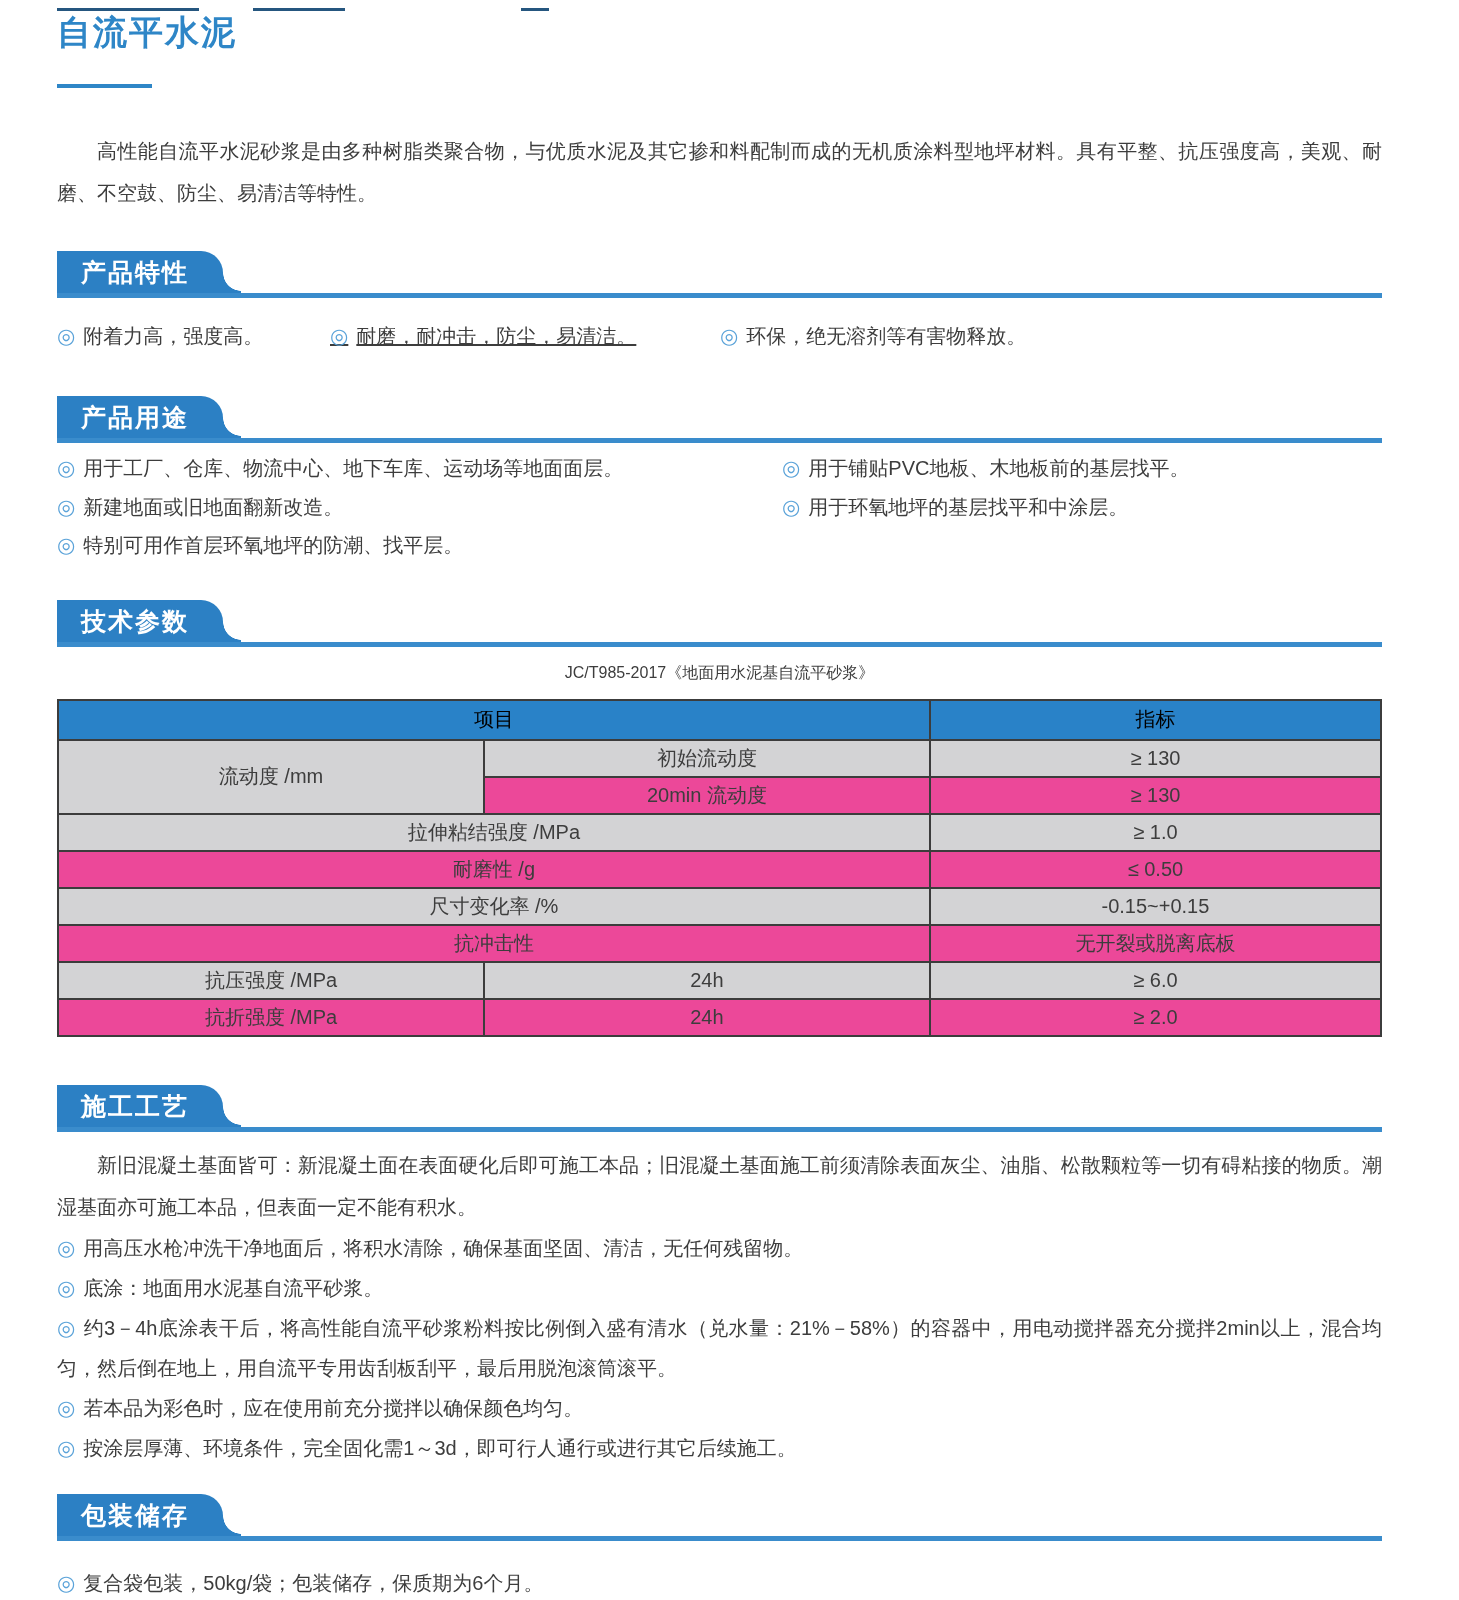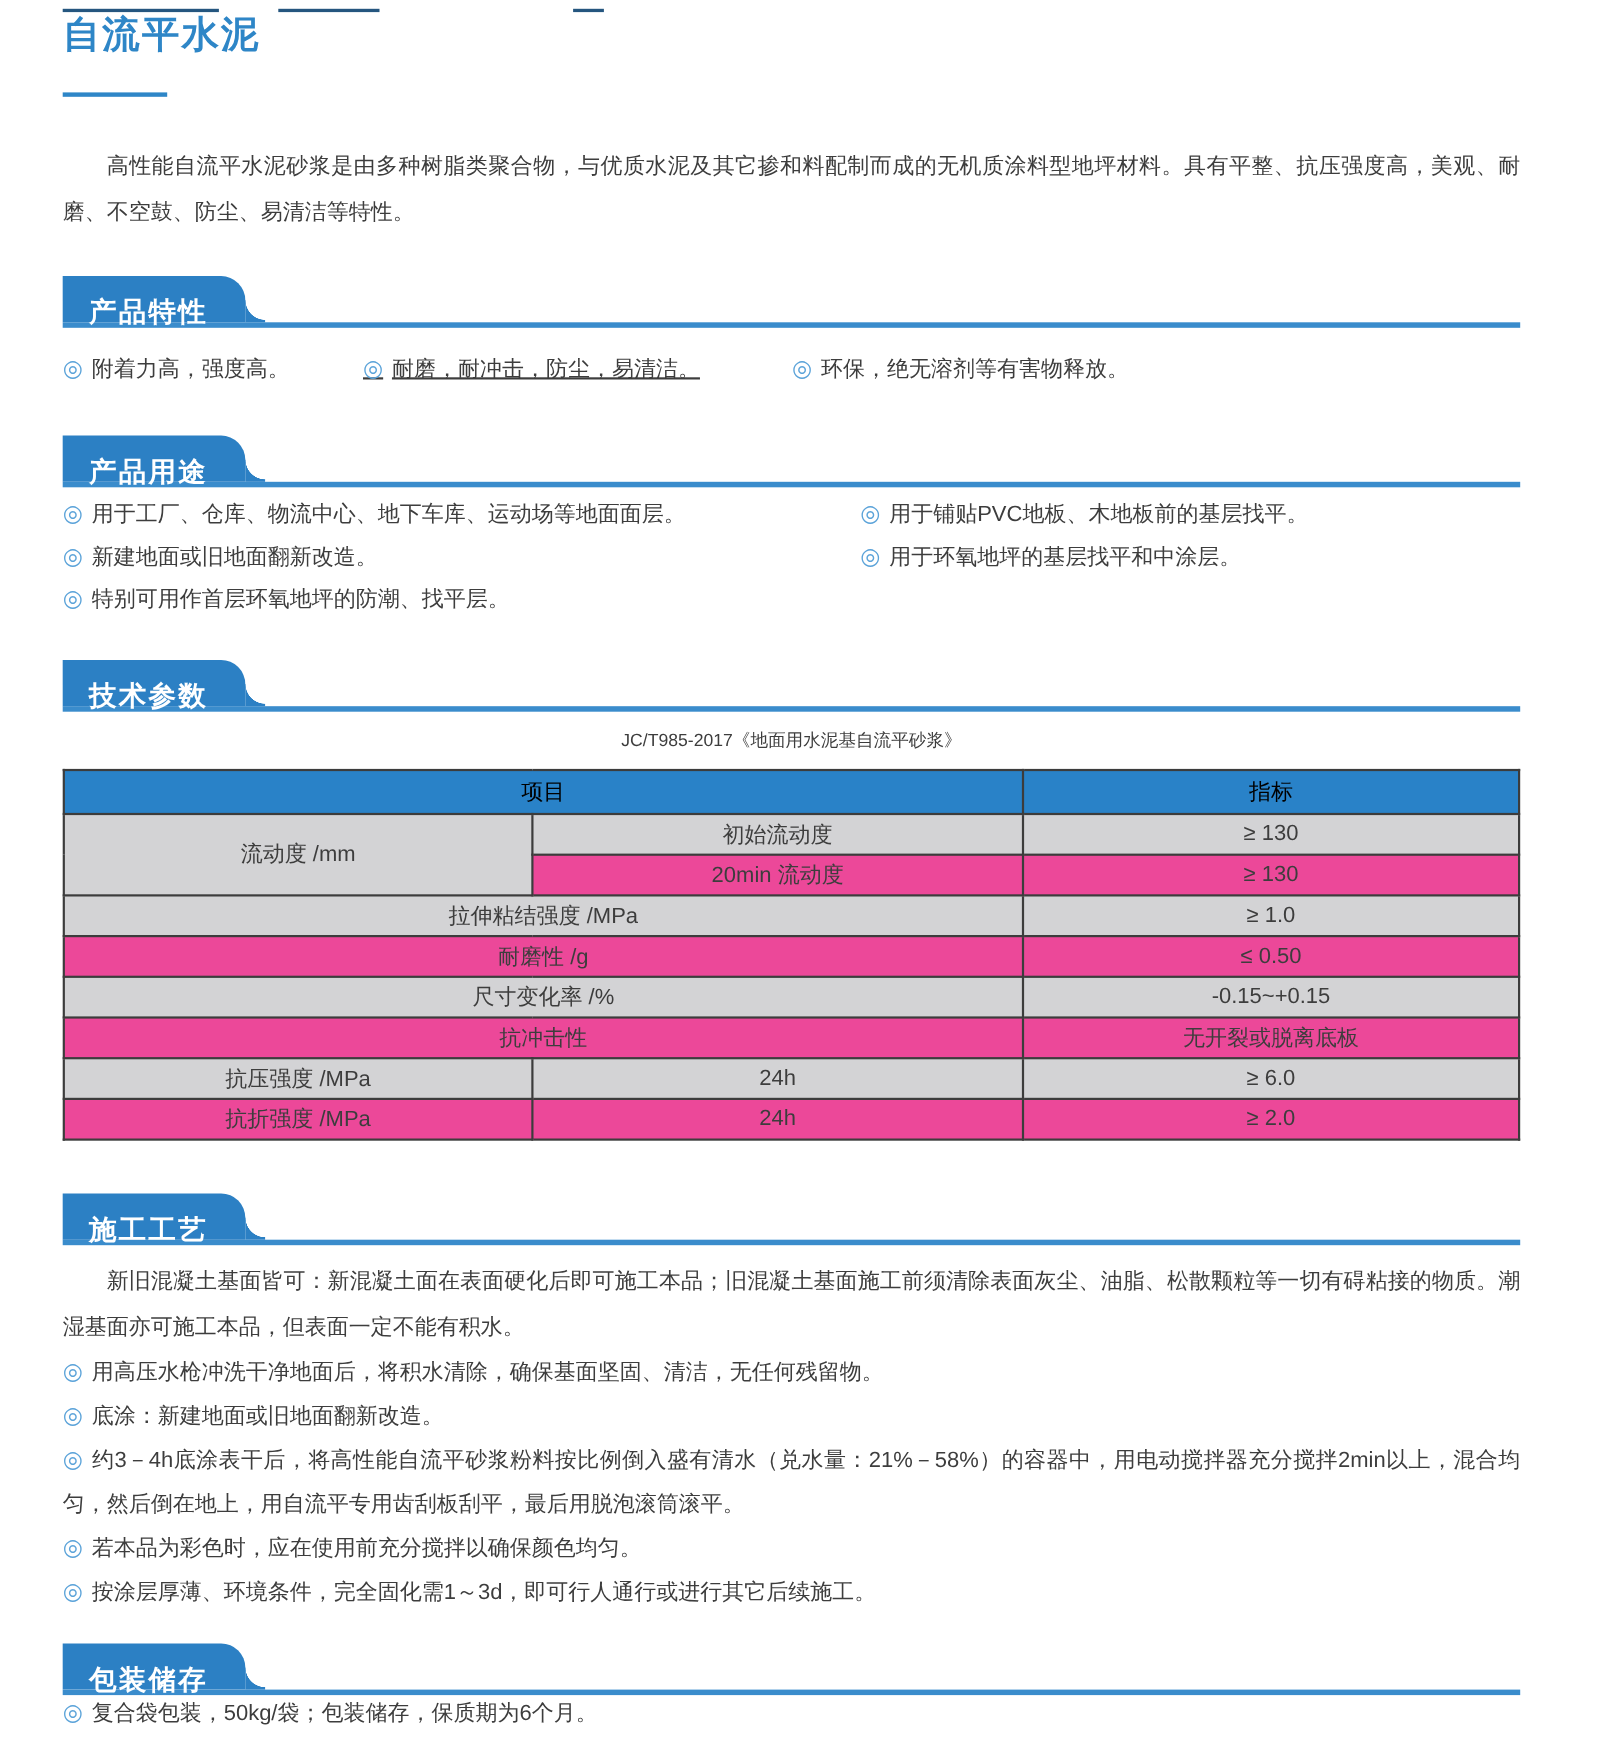--- a/index.html
+++ b/index.html
@@ -51,21 +51,21 @@
     text-align: justify;
   }
 
   
   .sec-header { position: relative; }
   .sec-tab {
     position: relative;
     display: inline-block;
     height: 42px;
     line-height: 42px;
-    padding: 12px 34px 0 24px;
+    padding: 0 34px 0 24px;
     background: var(--accent, #2C80C4);
     color: #ffffff;
     font-size: 25px;
     font-weight: bold;
     letter-spacing: 2px;
     border-top-right-radius: 22px;
     vertical-align: bottom;
   }
   .sec-tab::after {
     content: "";
@@ -117,21 +117,21 @@
   .process-intro {
     margin-top: 12px;
     font-size: 20px;
     line-height: 42px;
     text-indent: 2em;
     text-align: justify;
   }
   .process-list .bullet-item { font-size: 20px; line-height: 40px; text-align: justify; }
 
   
-  .packaging-list { margin-top: 2px; }
+  .packaging-list { margin-top: 27px; }
   .packaging-list .bullet-item { font-size: 20px; line-height: 30px; }
 
   .mt-features  { margin-top: 37px; }
   .mt-uses      { margin-top: 46px; }
   .mt-tech      { margin-top: 35px; }
   .mt-process   { margin-top: 48px; }
   .mt-packaging { margin-top: 26px; }
 </style>
 </head>
 <body>
@@ -226,21 +226,21 @@
   </tbody>
     </table>
 
   <div class="sec-header mt-process">
     <div class="sec-tab"><span>施工工艺</span></div>
     <div class="sec-line"></div>
   </div>
   <p class="process-intro">新旧混凝土基面皆可：新混凝土面在表面硬化后即可施工本品；旧混凝土基面施工前须清除表面灰尘、油脂、松散颗粒等一切有碍粘接的物质。潮湿基面亦可施工本品，但表面一定不能有积水。</p>
   <div class="process-list">
     <div class="bullet-item"><span class="bullet">◎</span><span>用高压水枪冲洗干净地面后，将积水清除，确保基面坚固、清洁，无任何残留物。</span></div>
-    <div class="bullet-item"><span class="bullet">◎</span><span>底涂：新建地面或旧地面翻新改造。</span></div>
+    <div class="bullet-item"><span class="bullet">◎</span><span>底涂：地面用水泥基自流平砂浆。</span></div>
     <div class="bullet-item"><span class="bullet">◎</span><span>约3－4h底涂表干后，将高性能自流平砂浆粉料按比例倒入盛有清水（兑水量：21%－58%）的容器中，用电动搅拌器充分搅拌2min以上，混合均匀，然后倒在地上，用自流平专用齿刮板刮平，最后用脱泡滚筒滚平。</span></div>
     <div class="bullet-item"><span class="bullet">◎</span><span>若本品为彩色时，应在使用前充分搅拌以确保颜色均匀。</span></div>
     <div class="bullet-item"><span class="bullet">◎</span><span>按涂层厚薄、环境条件，完全固化需1～3d，即可行人通行或进行其它后续施工。</span></div>
   </div>
 
   <div class="sec-header mt-packaging">
     <div class="sec-tab"><span>包装储存</span></div>
     <div class="sec-line"></div>
   </div>
   <div class="packaging-list">

